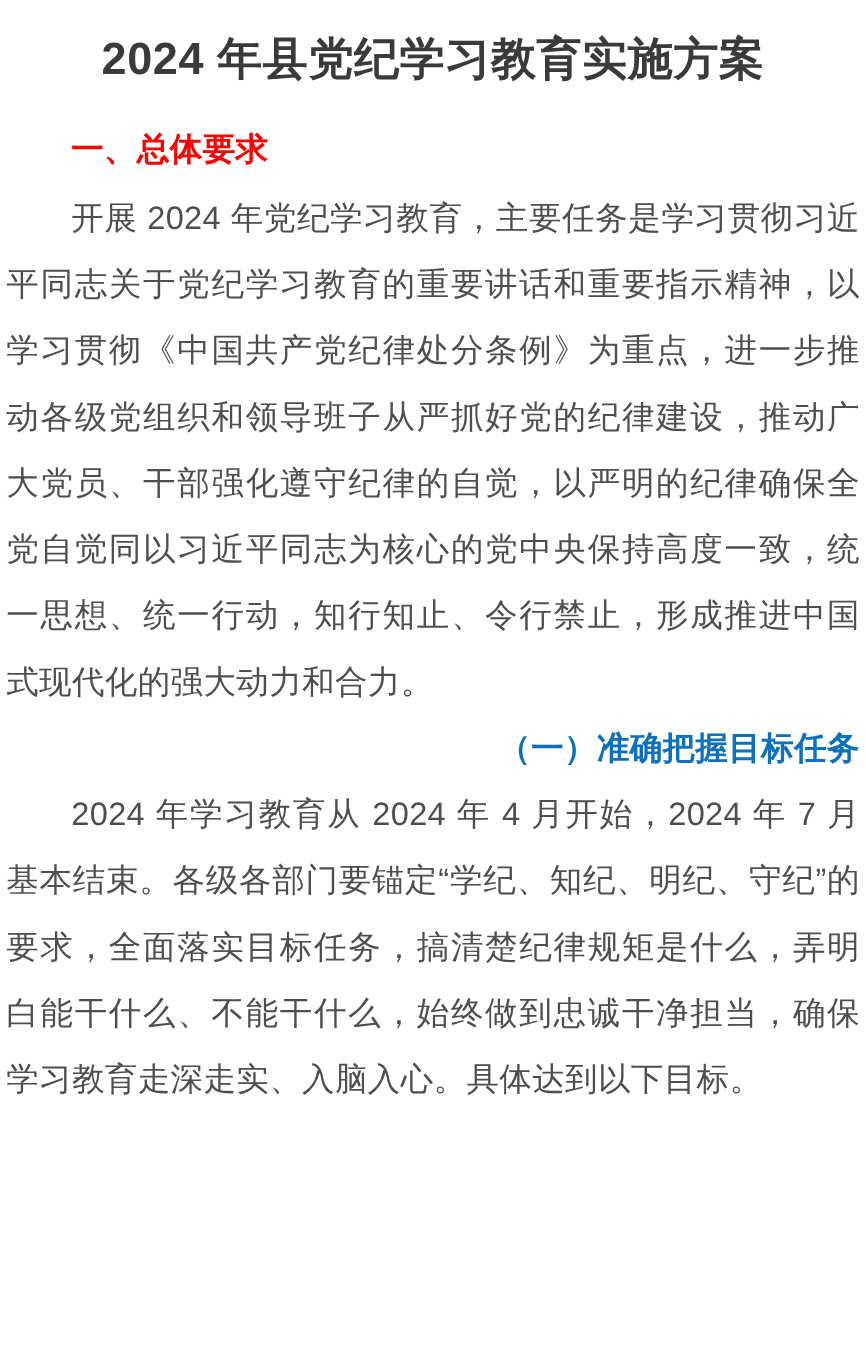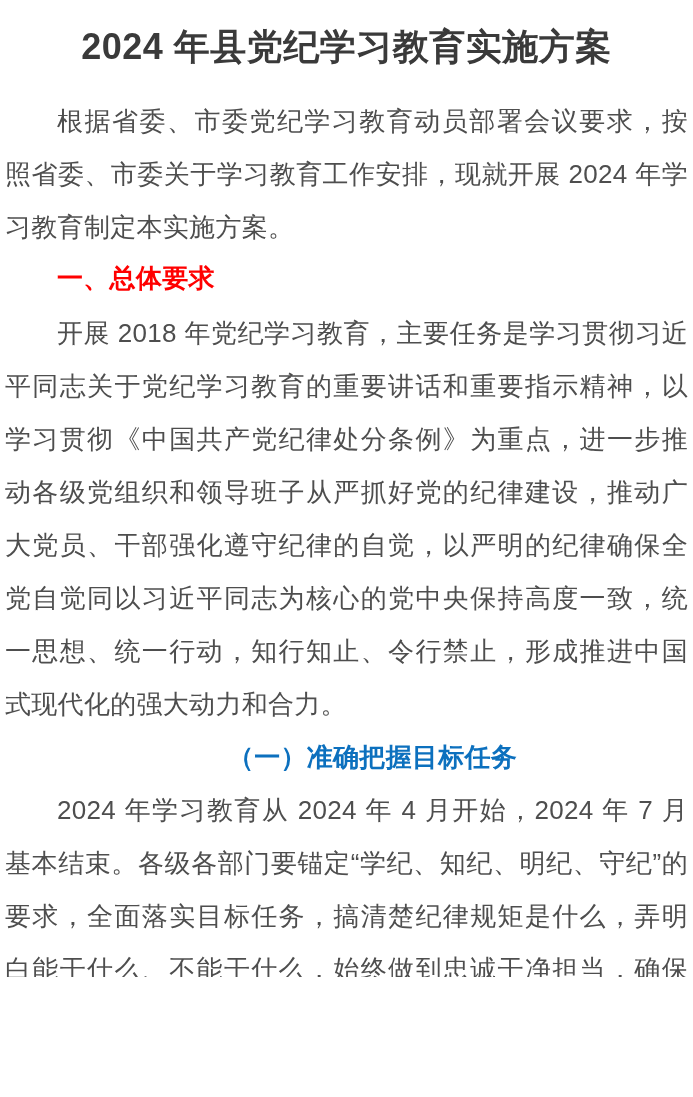--- a/index.html
+++ b/index.html
@@ -43,34 +43,33 @@
   }
   .heading-red {
     color: #ff0000;
     font-weight: 700;
     text-align: left;
     font-family: Liberation Mono, monospace;
   }
   .heading-blue {
     color: #0c70be;
     font-weight: 700;
-    text-align: center;
+    text-align: right;
   }
 </style>
 </head>
 <body>
 
 <div class="page">
 
   <h1 class="doc-title">2024 年县党纪学习教育实施方案</h1>
 
-  <p class="para">根据省委、市委党纪学习教育动员部署会议要求，按照省委、市委关于学习教育工作安排，现就开展 2024 年学习教育制定本实施方案。</p>
 
   <h2 class="heading-red">一、总体要求</h2>
 
-  <p class="para">开展 2018 年党纪学习教育，主要任务是学习贯彻习近平同志关于党纪学习教育的重要讲话和重要指示精神，以学习贯彻《中国共产党纪律处分条例》为重点，进一步推动各级党组织和领导班子从严抓好党的纪律建设，推动广大党员、干部强化遵守纪律的自觉，以严明的纪律确保全党自觉同以习近平同志为核心的党中央保持高度一致，统一思想、统一行动，知行知止、令行禁止，形成推进中国式现代化的强大动力和合力。</p>
+  <p class="para">开展 2024 年党纪学习教育，主要任务是学习贯彻习近平同志关于党纪学习教育的重要讲话和重要指示精神，以学习贯彻《中国共产党纪律处分条例》为重点，进一步推动各级党组织和领导班子从严抓好党的纪律建设，推动广大党员、干部强化遵守纪律的自觉，以严明的纪律确保全党自觉同以习近平同志为核心的党中央保持高度一致，统一思想、统一行动，知行知止、令行禁止，形成推进中国式现代化的强大动力和合力。</p>
 
 
   <h3 class="heading-blue">（一）准确把握目标任务</h3>
 
   <p class="para">2024 年学习教育从 2024 年 4 月开始，2024 年 7 月基本结束。各级各部门要锚定“学纪、知纪、明纪、守纪”的要求，全面落实目标任务，搞清楚纪律规矩是什么，弄明白能干什么、不能干什么，始终做到忠诚干净担当，确保学习教育走深走实、入脑入心。具体达到以下目标。</p>
 
 </div>
 
 </body></html>

